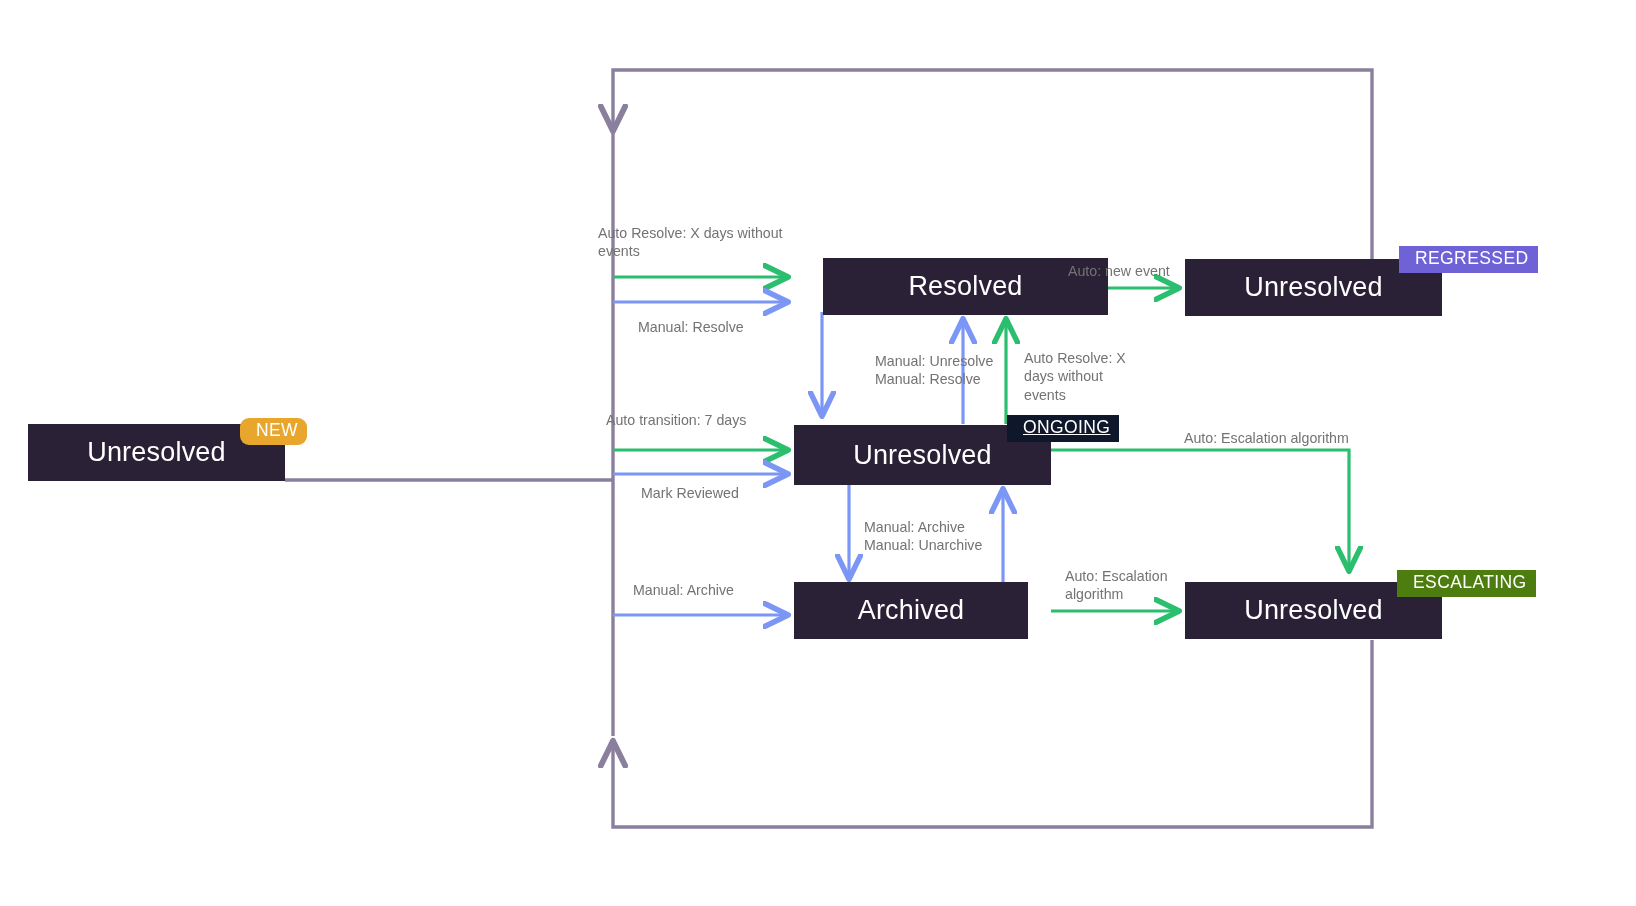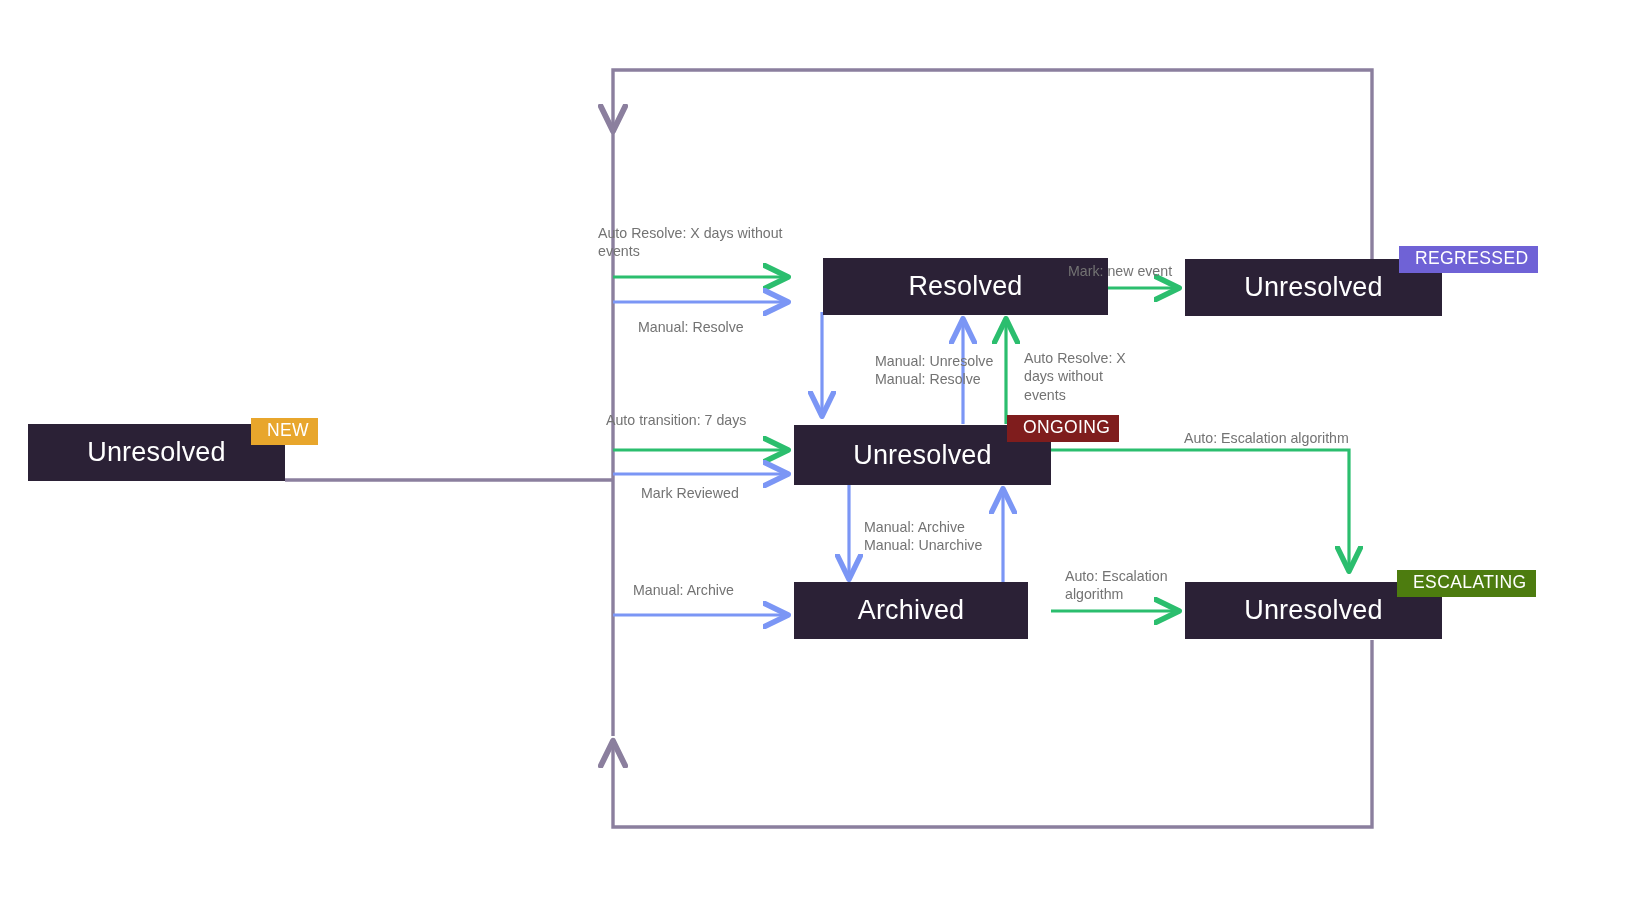--- a/index.html
+++ b/index.html
@@ -70,32 +70,32 @@
 
       <path d="M849,485 L849,578" marker-end="url(#ahB)"></path>
 
       <path d="M1003,585 L1003,490" marker-end="url(#ahB)"></path>
     </g>
   </svg>
 
   <div class="node" style="left:28px;top:424px;width:257px;height:57px;">
     <span>Unresolved</span>
   </div>
-  <div class="badge" style="left:251px;top:418px;background:#E8A62C;">
+  <div class="badge" style="left:240px;top:418px;background:#E8A62C;border-radius:9px;">
     <span>NEW</span>
   </div>
 
   <div class="node" style="left:794px;top:258px;width:285px;height:57px;margin-left:29px;">
     <span>Resolved</span>
   </div>
 
   <div class="node" style="left:794px;top:425px;width:257px;height:60px;">
     <span>Unresolved</span>
   </div>
-  <div class="badge" style="left:1007px;top:415px;background:#7f1d1d;">
+  <div class="badge" style="left:1007px;top:415px;background:#0f172a;text-decoration:underline;">
     <span>ONGOING</span>
   </div>
 
   <div class="node" style="left:794px;top:582px;width:234px;height:57px;">
     <span>Archived</span>
   </div>
 
   <div class="node" style="left:1185px;top:259px;width:257px;height:57px;">
     <span>Unresolved</span>
   </div>
@@ -124,20 +124,20 @@
   <div class="elabel" style="left:833px;top:352px;width:190px;margin-left:42px;">Manual: Unresolve
 Manual: Resolve</div>
 
   <div class="elabel" style="left:1024px;top:349px;width:120px;">Auto Resolve: X
 days without
 events</div>
 
   <div class="elabel" style="left:864px;top:518px;width:200px;">Manual: Archive
 Manual: Unarchive</div>
 
-  <div class="elabel" style="left:1068px;top:262px;width:180px;">Mark: new event</div>
+  <div class="elabel" style="left:1068px;top:262px;width:180px;">Auto: new event</div>
 
   <div class="elabel" style="left:1184px;top:429px;width:260px;">Auto: Escalation algorithm</div>
 
   <div class="elabel" style="left:1065px;top:567px;width:150px;">Auto: Escalation
 algorithm</div>
 
 </div>
 
 </body></html>

